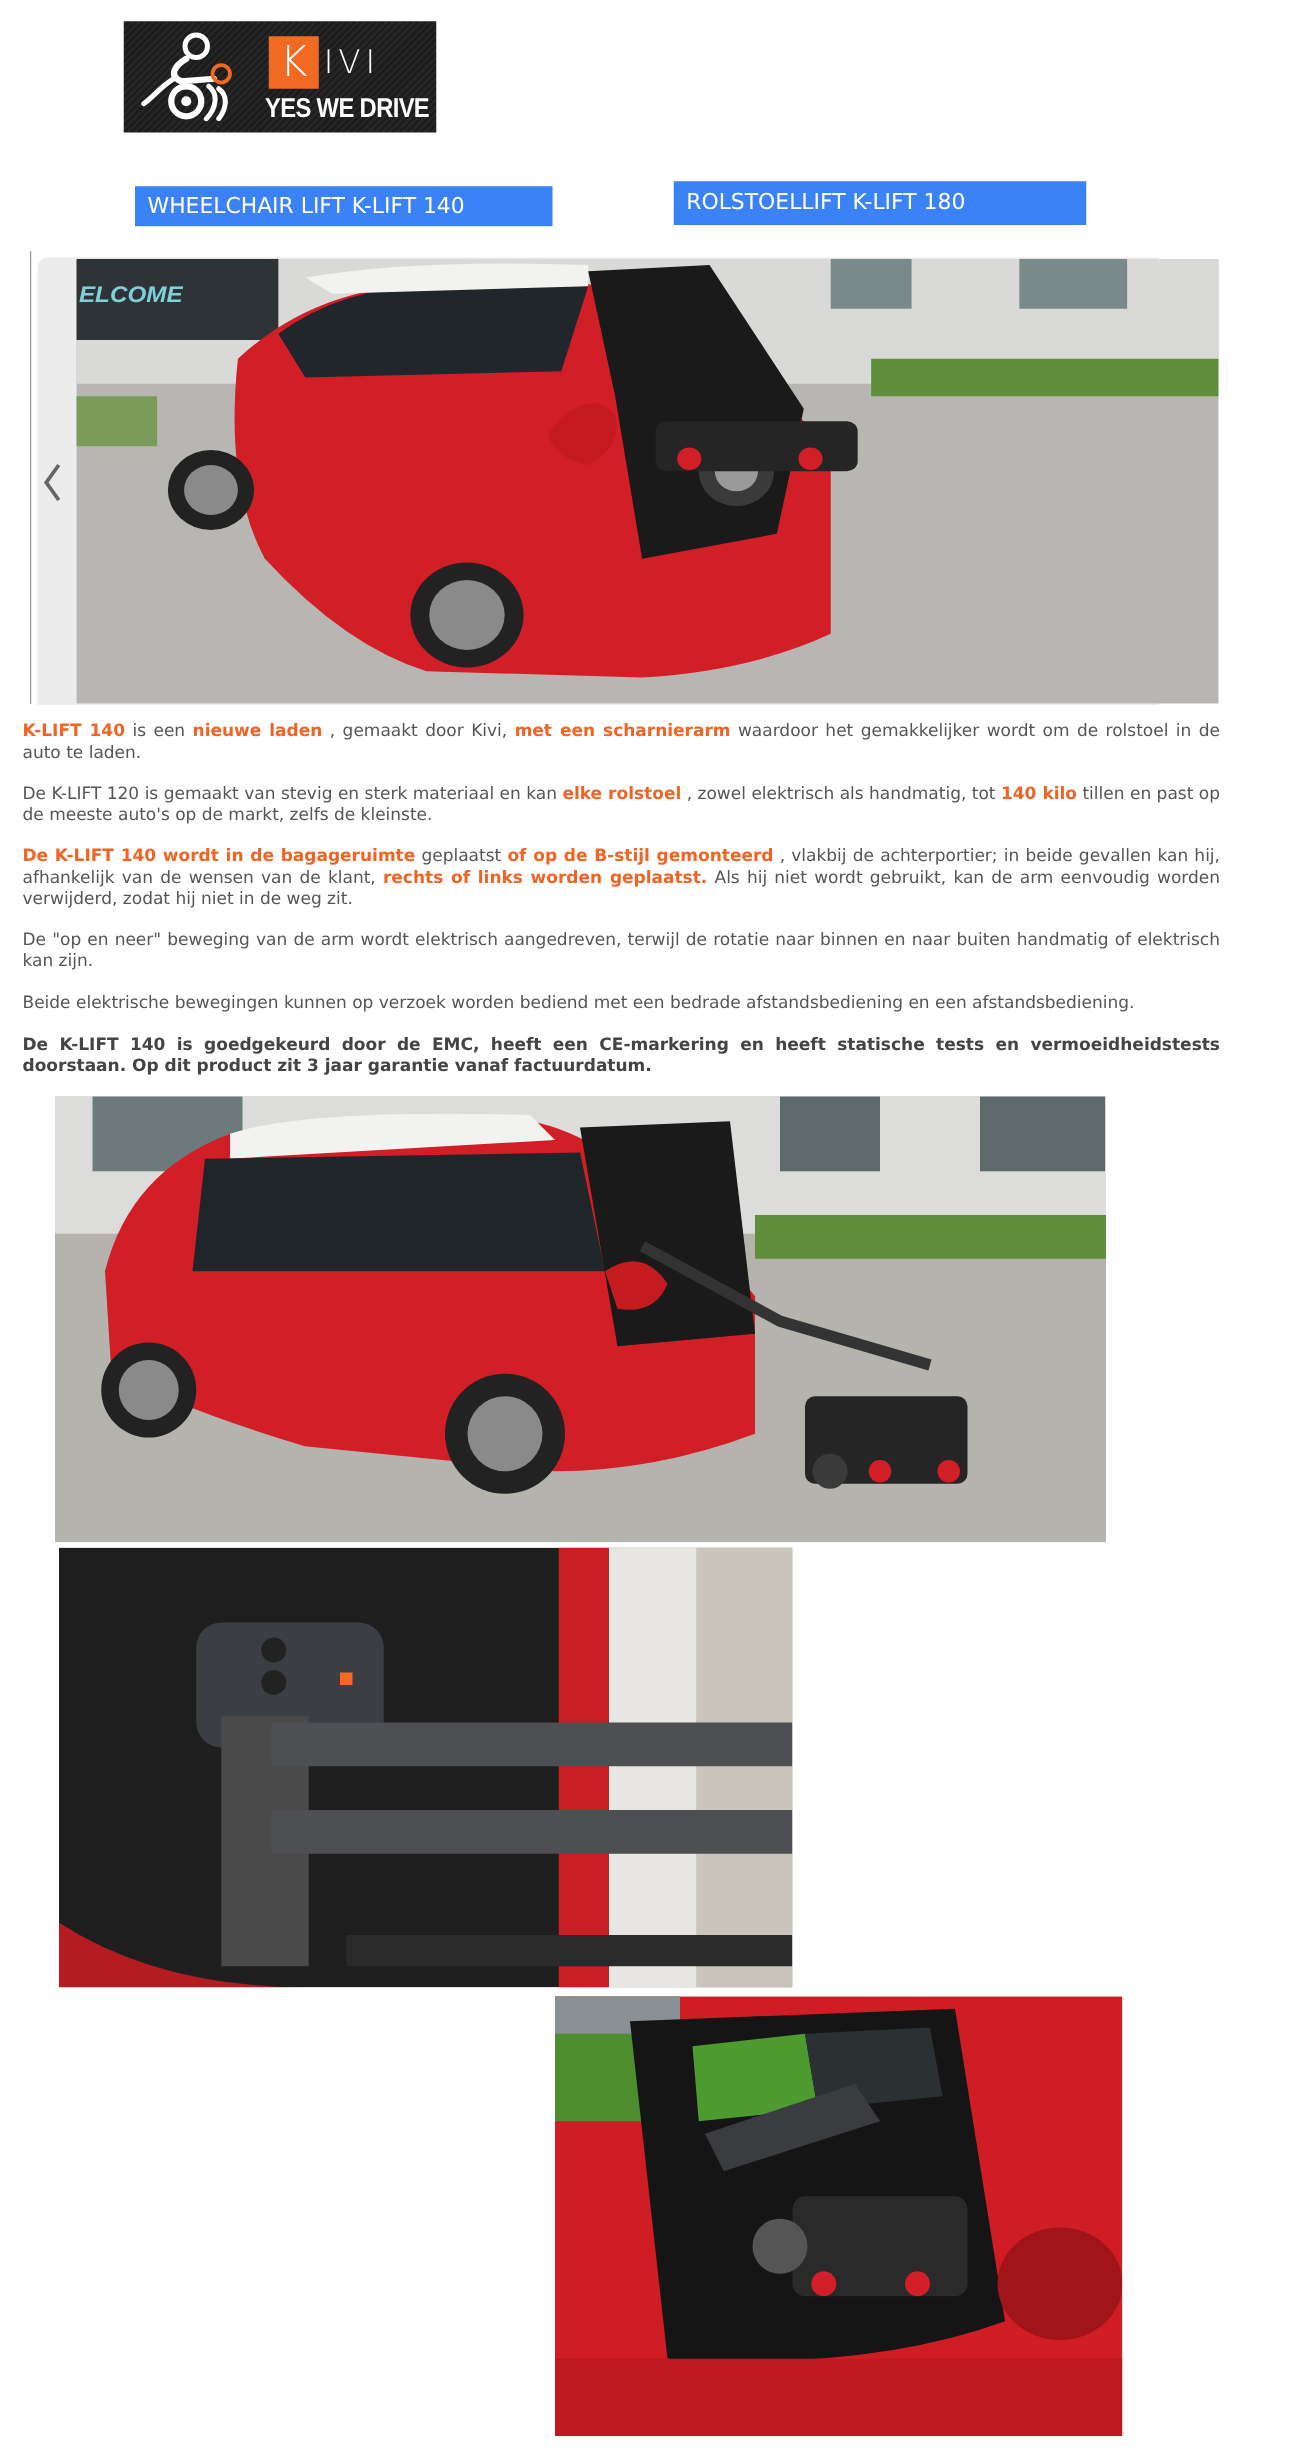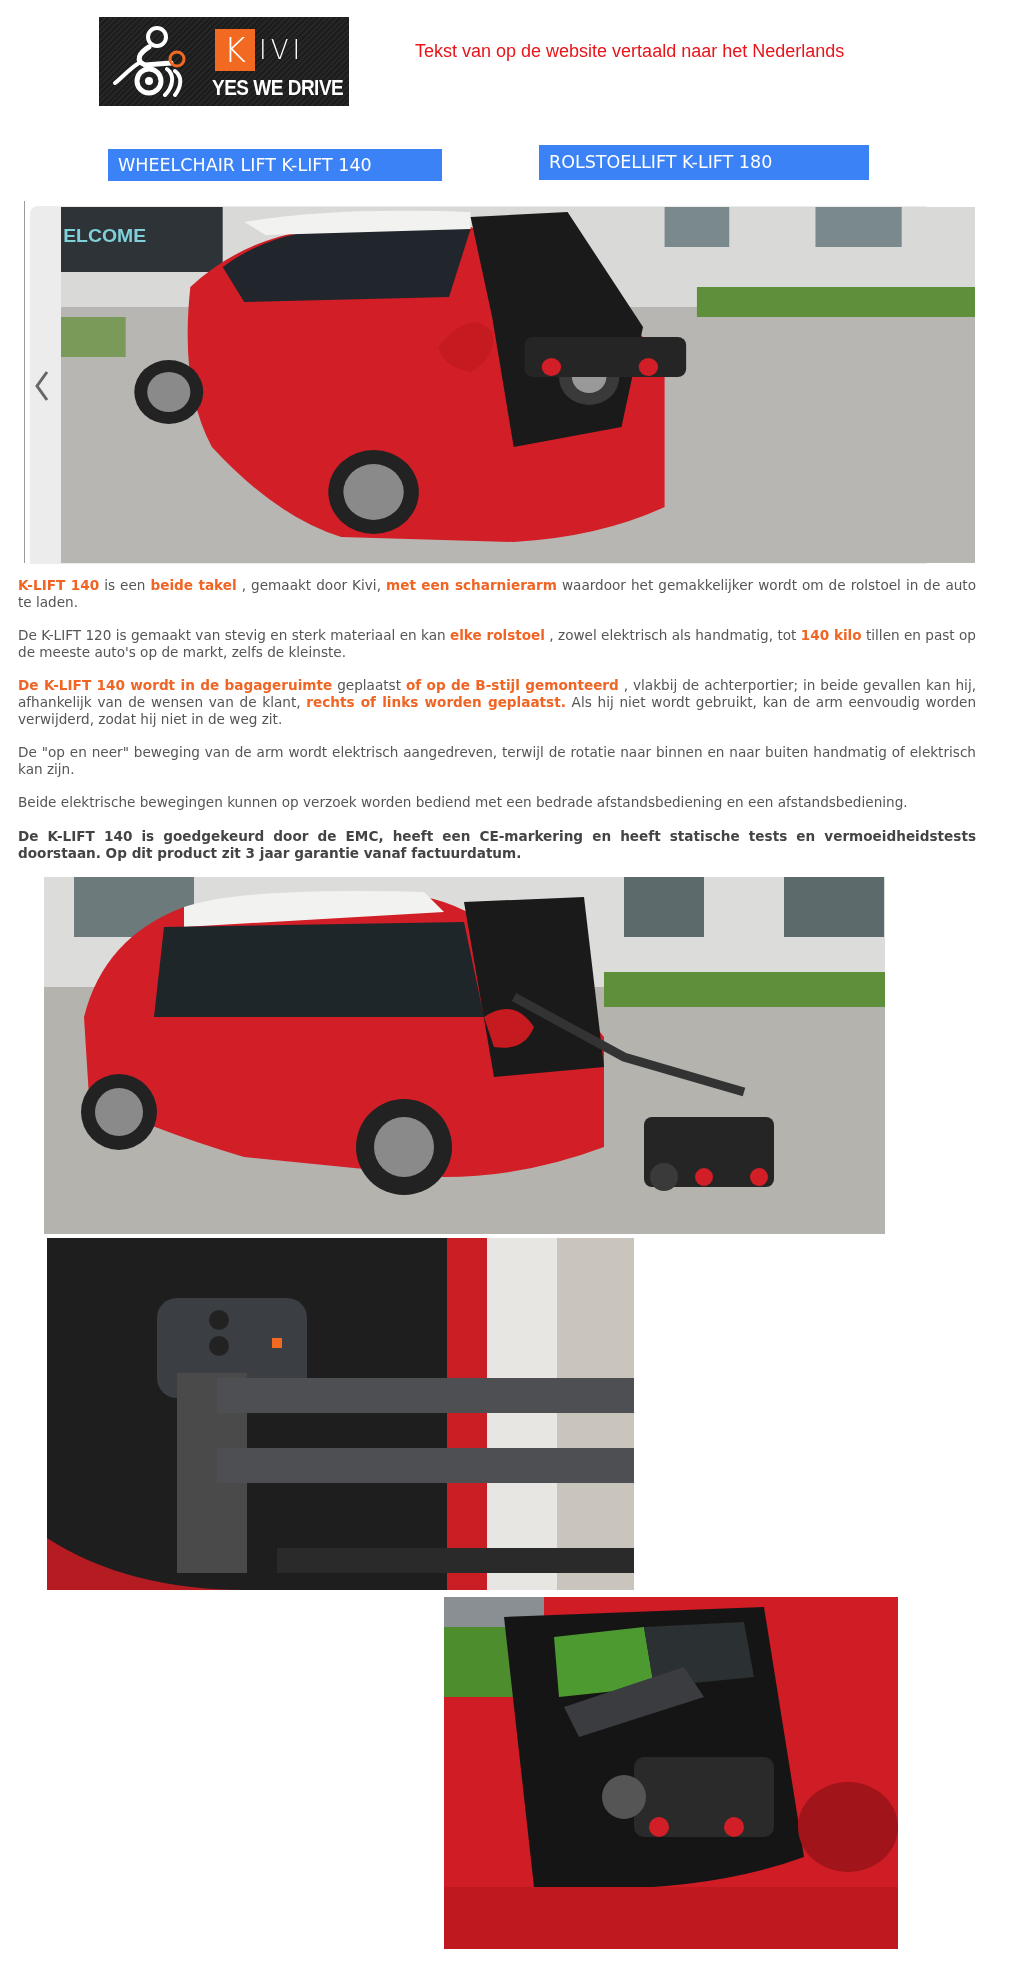--- a/index.html
+++ b/index.html
@@ -28,21 +28,21 @@
   
   .title-box { background: #3b82f6; color: #fff; font-family: "DejaVu Sans", sans-serif;
                font-size: 17.5px; line-height: 32px; padding: 0 10px; white-space: nowrap; }
   .title-en { left: 108px; top: 149px; width: 314px; height: 32px; }
   .title-nl { left: 539px; top: 145px; width: 310px; height: 35px; line-height: 35px; }
 
   
   .carousel-rule { left: 24px; top: 201px; width: 1px; height: 362px; background: #9a9a9a; }
   .carousel { left: 30px; top: 206px; width: 897px; height: 358px; background: #ececec;
               border-radius: 8px 0 0 0; }
-  .carousel-img { left: 61px; top: 207px; width: 914px; height: 356px; overflow: hidden; }
+  .carousel-img { left: 61px; top: 207px; width: 914px; height: 356px; overflow: hidden; font-style: italic; }
   .arrow { position: absolute; top: 160px; width: 20px; height: 40px; cursor: pointer; }
   .arrow svg { width: 100%; height: 100%; }
   .arrow-left { left: 2px; }
   .arrow-right { right: 0; }
 
   
   .text { left: 18px; width: 958px; font-family: "DejaVu Sans", sans-serif; font-size: 13.6px;
           line-height: 17px; color: #555555; text-align: justify; }
   .text p { margin: 0; }
   .hl { color: #f06424; font-weight: bold; }
@@ -65,21 +65,20 @@
     <circle cx="68" cy="34" r="7" fill="none" stroke="#f26a21" stroke-width="3"></circle>
     <path d="M58 44 C66 50 64 62 56 70" fill="none" stroke="#fff" stroke-width="4" stroke-linecap="round"></path>
     <path d="M66 46 C74 52 72 62 66 70" fill="none" stroke="#fff" stroke-width="4" stroke-linecap="round"></path>
   </svg>
   <div class="logo-k">K</div>
   <div class="logo-ivi">IVI</div>
   <div class="logo-tag">YES WE DRIVE</div>
 </div>
 
 <div class="abs note">
-  <div>Tekst van op de website vertaald naar het Nederlands</div>
 </div>
 
 <div class="abs title-box title-en">WHEELCHAIR LIFT K-LIFT 140</div>
 <div class="abs title-box title-nl">ROLSTOELLIFT K-LIFT 180</div>
 
 <div class="abs carousel-rule"></div>
 <div class="abs carousel">
   <div class="arrow arrow-left">
     <svg viewBox="0 0 20 40">
       <path d="M15 6 L5 20 L15 34" fill="none" stroke="#666" stroke-width="3"></path>
@@ -112,21 +111,21 @@
     <circle cx="490" cy="170" r="28" fill="#3a3a3a"></circle>
       <circle cx="490" cy="170" r="16" fill="#999"></circle>
     <rect x="430" y="130" width="150" height="40" fill="#252525" rx="8"></rect>
     <circle cx="455" cy="160" r="9" fill="#d21e26"></circle>
       <circle cx="545" cy="160" r="9" fill="#d21e26"></circle>
     <path d="M350 140 Q380 100 400 125 Q405 150 380 165 Q355 160 350 140Z" fill="#c41a20"></path>
   </svg>
 </div>
 
 <div class="abs text" style="top:577px;">
-  <p><span class="hl">K-LIFT 140</span><span> is een </span><span class="hl">beide takel</span><span> , gemaakt door Kivi, </span><span class="hl">met een scharnierarm</span><span> waardoor het gemakkelijker wordt om de rolstoel in de auto te laden.</span></p>
+  <p><span class="hl">K-LIFT 140</span><span> is een </span><span class="hl">nieuwe laden</span><span> , gemaakt door Kivi, </span><span class="hl">met een scharnierarm</span><span> waardoor het gemakkelijker wordt om de rolstoel in de auto te laden.</span></p>
 </div>
 
 <div class="abs text" style="top:627px;">
   <p><span>De K-LIFT 120 is gemaakt van stevig en sterk materiaal en kan </span><span class="hl">elke rolstoel</span><span> , zowel elektrisch als handmatig, tot </span><span class="hl">140 kilo</span><span> tillen en past op de meeste auto's op de markt, zelfs de kleinste.</span></p>
 </div>
 
 <div class="abs text" style="top:677px;">
   <p><span class="hl">De K-LIFT 140 wordt in de bagageruimte</span><span> geplaatst </span><span class="hl">of op de B-stijl gemonteerd</span><span> , vlakbij de achterportier; in beide gevallen kan hij, afhankelijk van de wensen van de klant, </span><span class="hl">rechts of links worden geplaatst.</span><span> Als hij niet wordt gebruikt, kan de arm eenvoudig worden verwijderd, zodat hij niet in de weg zit.</span></p>
 </div>
 

